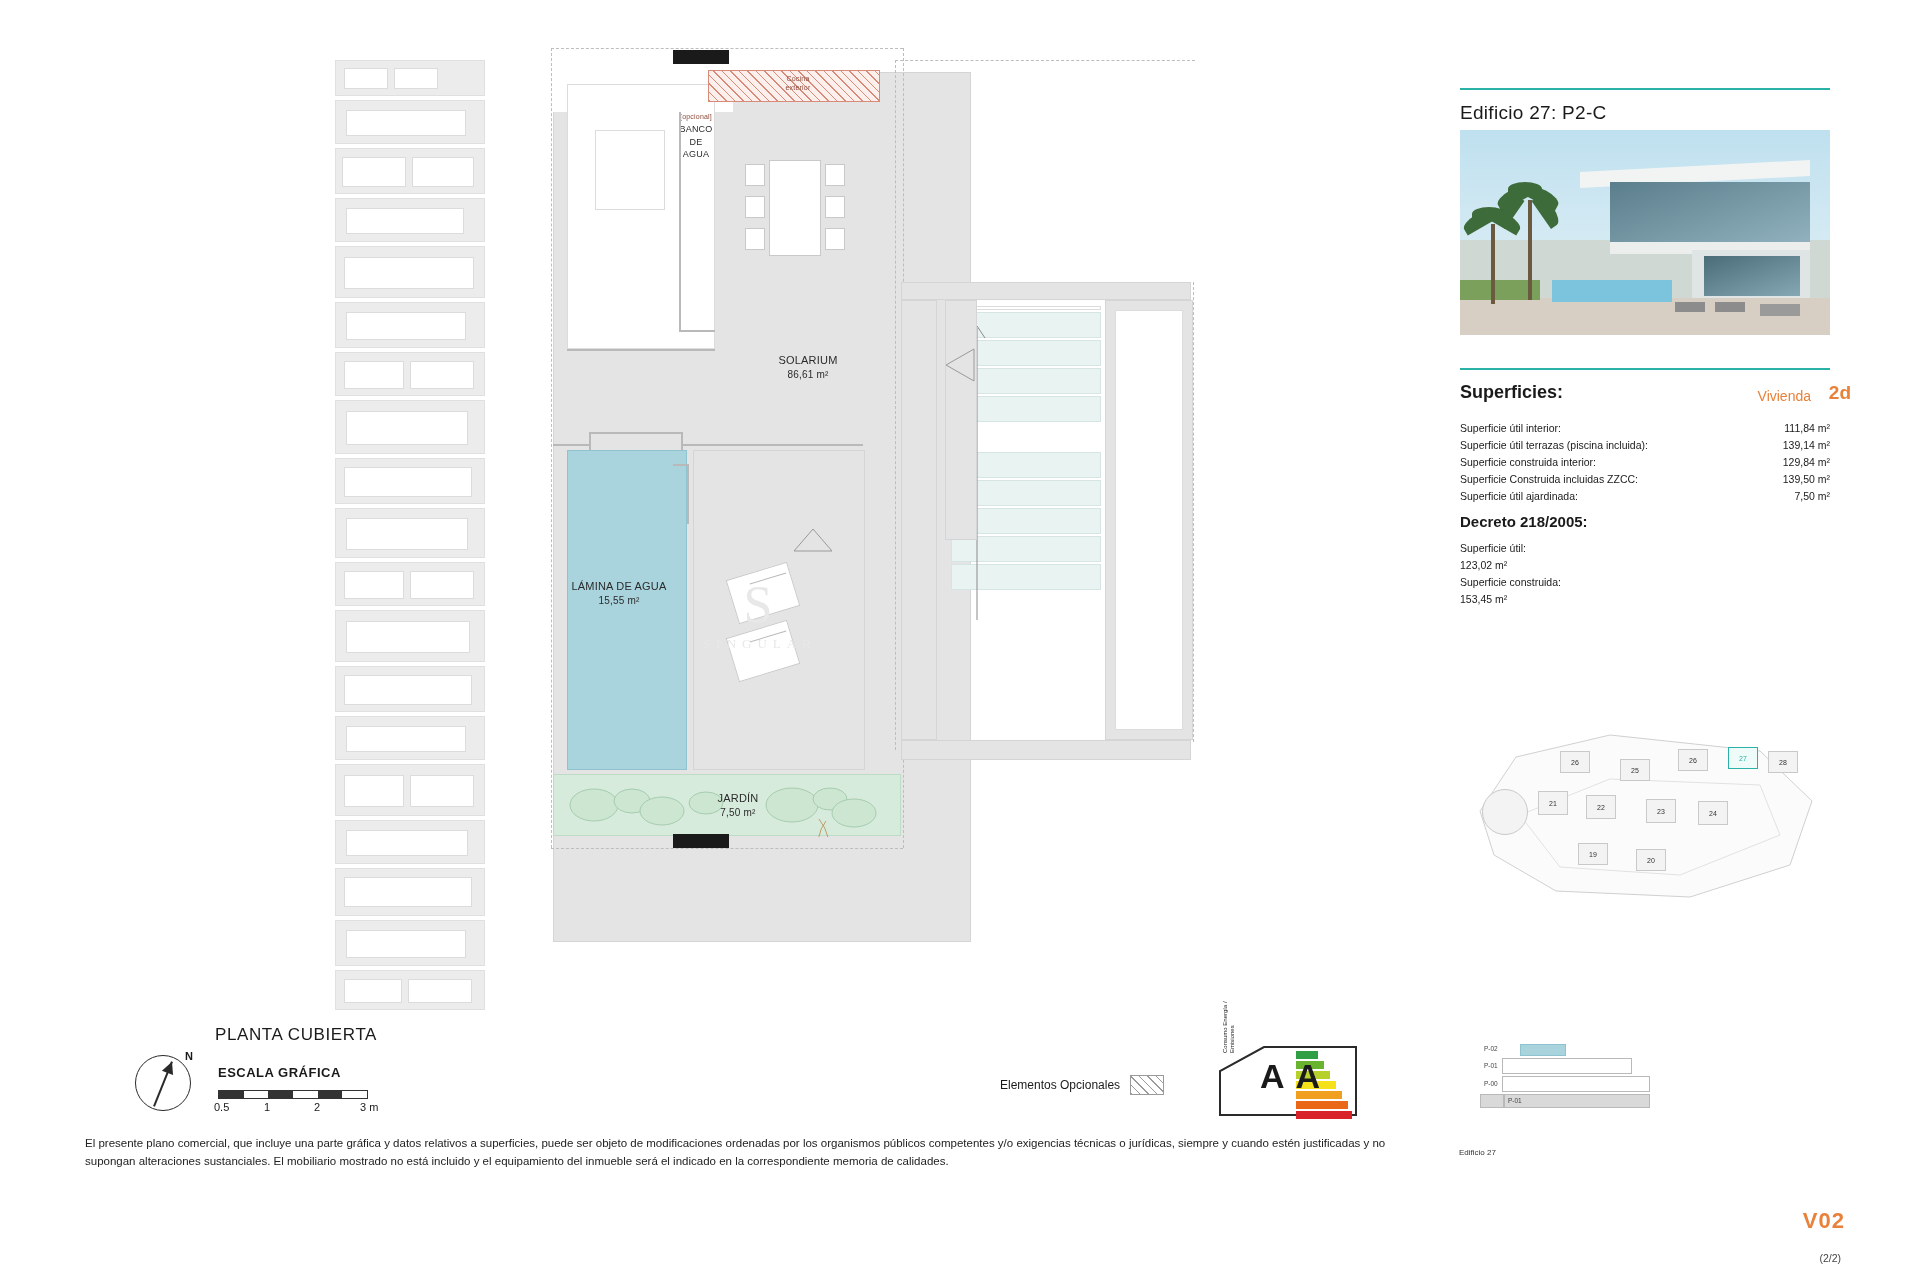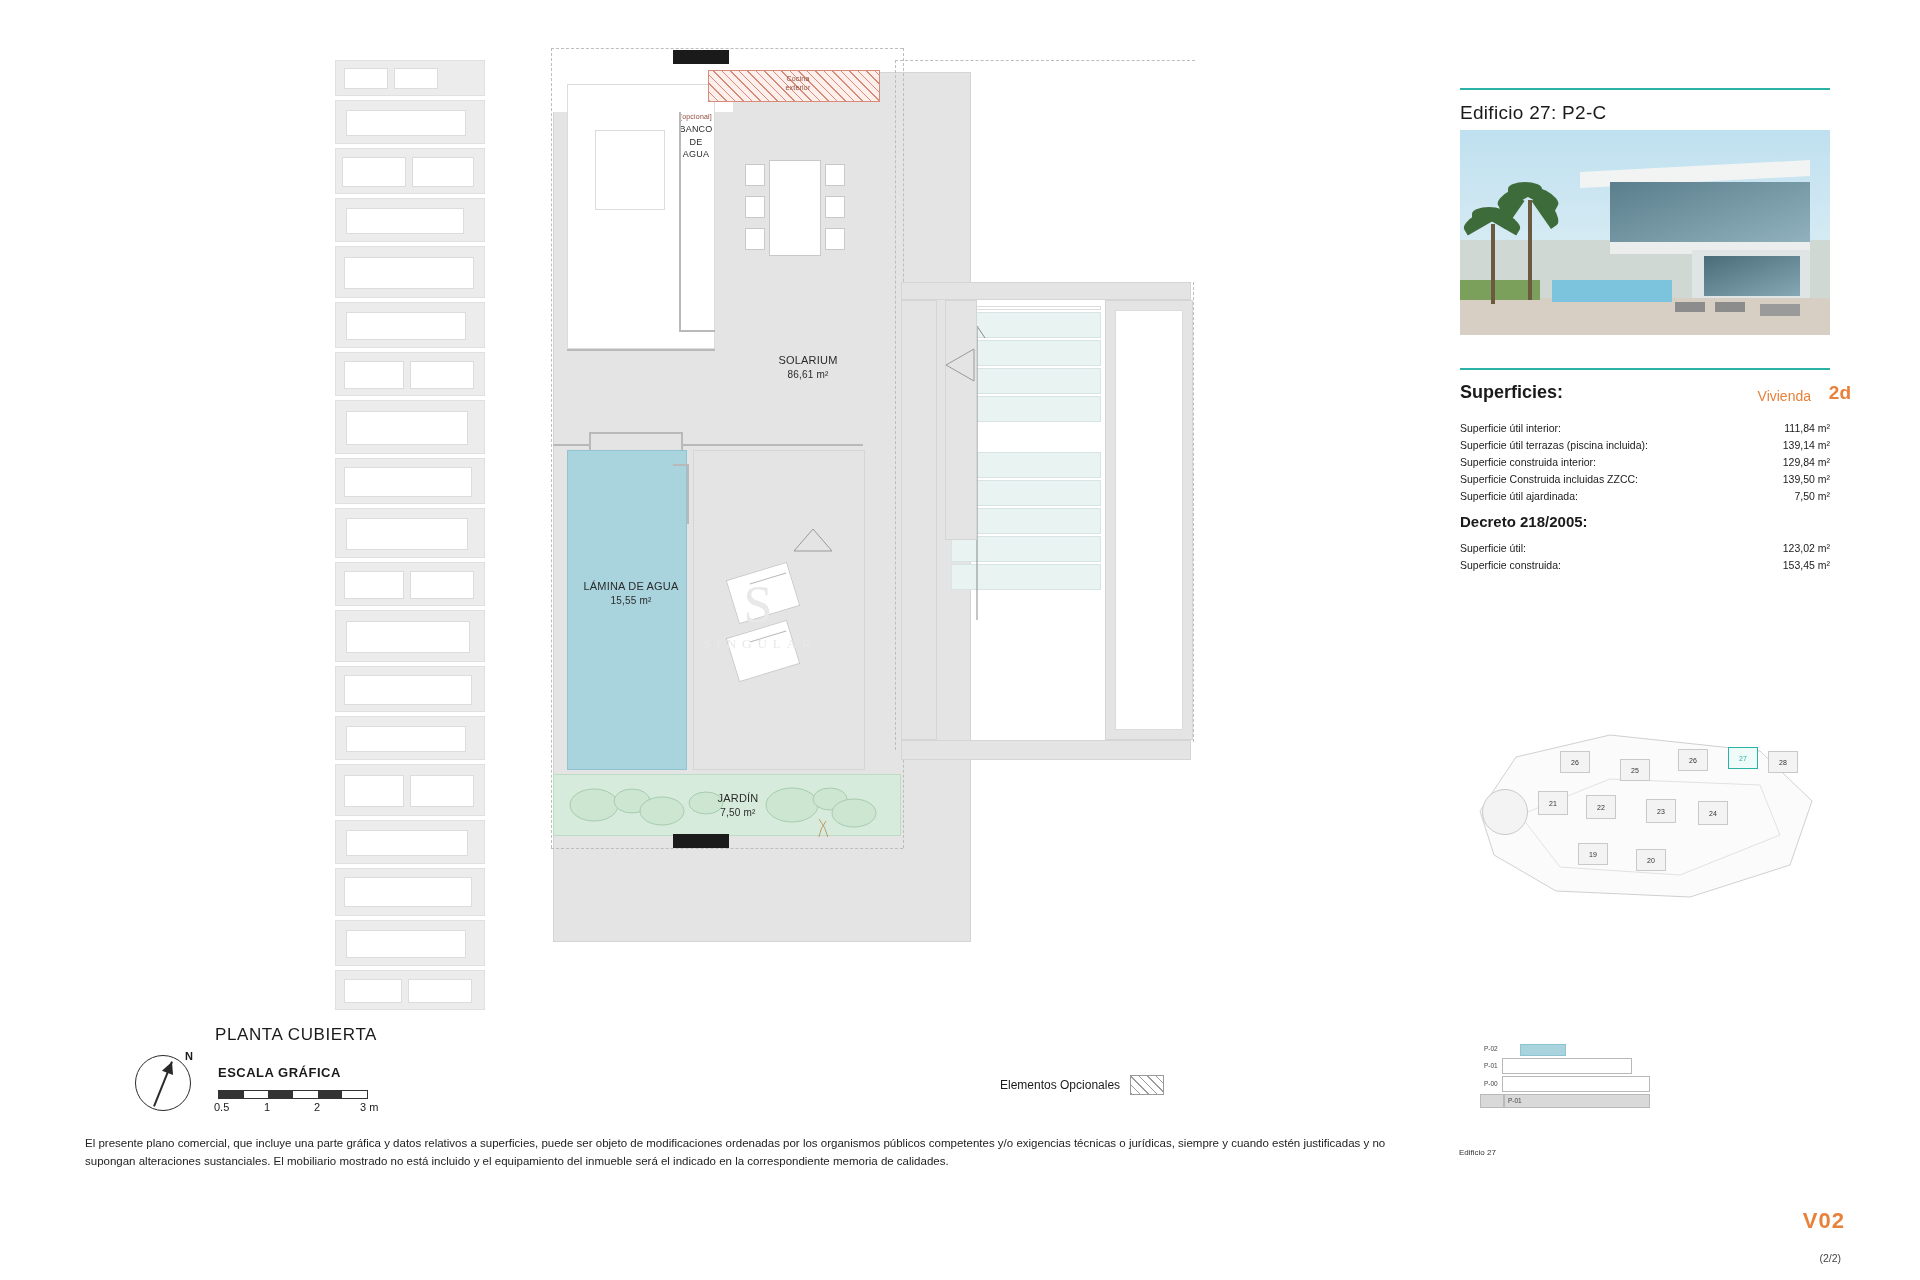--- a/index.html
+++ b/index.html
@@ -104,21 +104,21 @@
   .sup-head { position:absolute; left:5px; top:382px; font-size:18px; font-weight:bold; }
   .viv-lbl { position:absolute; right:44px; top:388px; font-size:14px; color:#e8813a; }
   .viv-val { position:absolute; right:4px; top:382px; font-size:19px; font-weight:bold; color:#e8813a; }
 
   .sup-list { position:absolute; left:5px; top:420px; width:370px; font-size:10.5px; line-height:1.62; }
   .sup-list .row { display:flex; justify-content:space-between; }
   .sup-list .row .v { white-space:nowrap; }
 
   .dec-head { position:absolute; left:5px; top:513px; font-size:15px; font-weight:bold; }
   .dec-list { position:absolute; left:5px; top:540px; width:370px; font-size:10.5px; line-height:1.62; }
-  .dec-list .row { display:flex; justify-content:space-between; }
+  .dec-list .row { display:flex; justify-content:space-between;flex-direction:column; }
 
   
   .sitemap { position:absolute; left:5px; top:715px; width:370px; height:200px; }
   .plot { position:absolute; background:#f3f3f3; border:1px solid #c9c9c9; font-size:7px; color:#333;
           display:flex; align-items:center; justify-content:center; }
   .plot.hl { border:1px solid #2bb2a6; color:#2bb2a6; background:#eefbf9; }
   .roundabout { position:absolute; width:46px; height:46px; border:1px solid #c9c9c9; border-radius:50%; background:#f3f3f3; }
 
   
   .section { position:absolute; left:5px; top:1040px; width:240px; height:90px; }
@@ -245,21 +245,21 @@
       <div class="thinline" style="left:36px;top:360px;width:92px;height:1.5px;"></div>
       <div class="thinline" style="left:128px;top:360px;width:1.5px;height:100px;"></div>
       <div class="thinline" style="left:36px;top:460px;width:92px;height:1.5px;"></div>
       <div class="thinline" style="left:36px;top:360px;width:1.5px;height:1.5px;"></div>
       <div class="dashline" style="left:36px;top:410px;width:92px;"></div>
 
       <div class="thinline" style="left:0;top:372px;width:36px;height:1.5px;"></div>
       <div class="thinline" style="left:130px;top:372px;width:180px;height:1.5px;"></div>
 
       <div class="pool" style="left:14px;top:378px;width:120px;height:320px;"></div>
-      <div class="lbl" style="left:12px;top:508px;width:132px;">
+      <div class="lbl" style="left:0;top:508px;width:132px;">
         <span>LÁMINA DE AGUA</span><br>
         <span class="sub">15,55 m²</span>
       </div>
       <div class="thinline" style="left:134px;top:392px;width:1.5px;height:60px;"></div>
       <div class="thinline" style="left:120px;top:392px;width:16px;height:1.5px;"></div>
 
       <div class="slab" style="left:140px;top:378px;width:172px;height:320px;"></div>
 
       <div class="furn" style="left:178px;top:498px;width:64px;height:46px;transform:rotate(-17deg);"></div>
       <div class="furn" style="left:178px;top:556px;width:64px;height:46px;transform:rotate(-17deg);"></div>
@@ -362,20 +362,36 @@
         <span style="left:96px;">2</span>
         <span style="left:142px;">3 m</span>
       </div>
     </div>
 
     <div class="opt-legend">
       <span>Elementos Opcionales</span>
       <span class="opt-swatch"></span>
     </div>
 
+    <div class="energy">
+      <svg width="140" height="72" style="position:absolute;left:0;top:0;">
+        <path d="M2 70 L2 26 L46 2 L138 2 L138 70 Z" fill="#ffffff" stroke="#2a2a2a" stroke-width="2"></path>
+      </svg>
+      <div class="energy-bars" style="left:78px;top:6px;width:58px;">
+        <div class="ebar" style="width:22px;background:#2f9e44;"></div>
+        <div class="ebar" style="width:28px;background:#69b42e;"></div>
+        <div class="ebar" style="width:34px;background:#b6d12b;"></div>
+        <div class="ebar" style="width:40px;background:#f4e11a;"></div>
+        <div class="ebar" style="width:46px;background:#f0a01e;"></div>
+        <div class="ebar" style="width:52px;background:#e96716;"></div>
+        <div class="ebar" style="width:56px;background:#d8232a;"></div>
+      </div>
+      <div class="energy-letters">A A</div>
+      <div class="energy-side">Consumo Energía / Emisiones</div>
+    </div>
 
     <div class="disclaimer">El presente plano comercial, que incluye una parte gráfica y datos relativos a superficies, puede ser objeto de modificaciones ordenadas por los organismos públicos competentes y/o exigencias técnicas o jurídicas, siempre y cuando estén justificadas y no supongan alteraciones sustanciales. El mobiliario mostrado no está incluido y el equipamiento del inmueble será el indicado en la correspondiente memoria de calidades.</div>
   </div>
 
   <div class="panel">
 
     <div class="rule" style="left:5px; top:88px; width:370px;"></div>
     <div class="bld-title">Edificio 27: P2-C</div>
 
     <div class="render">

